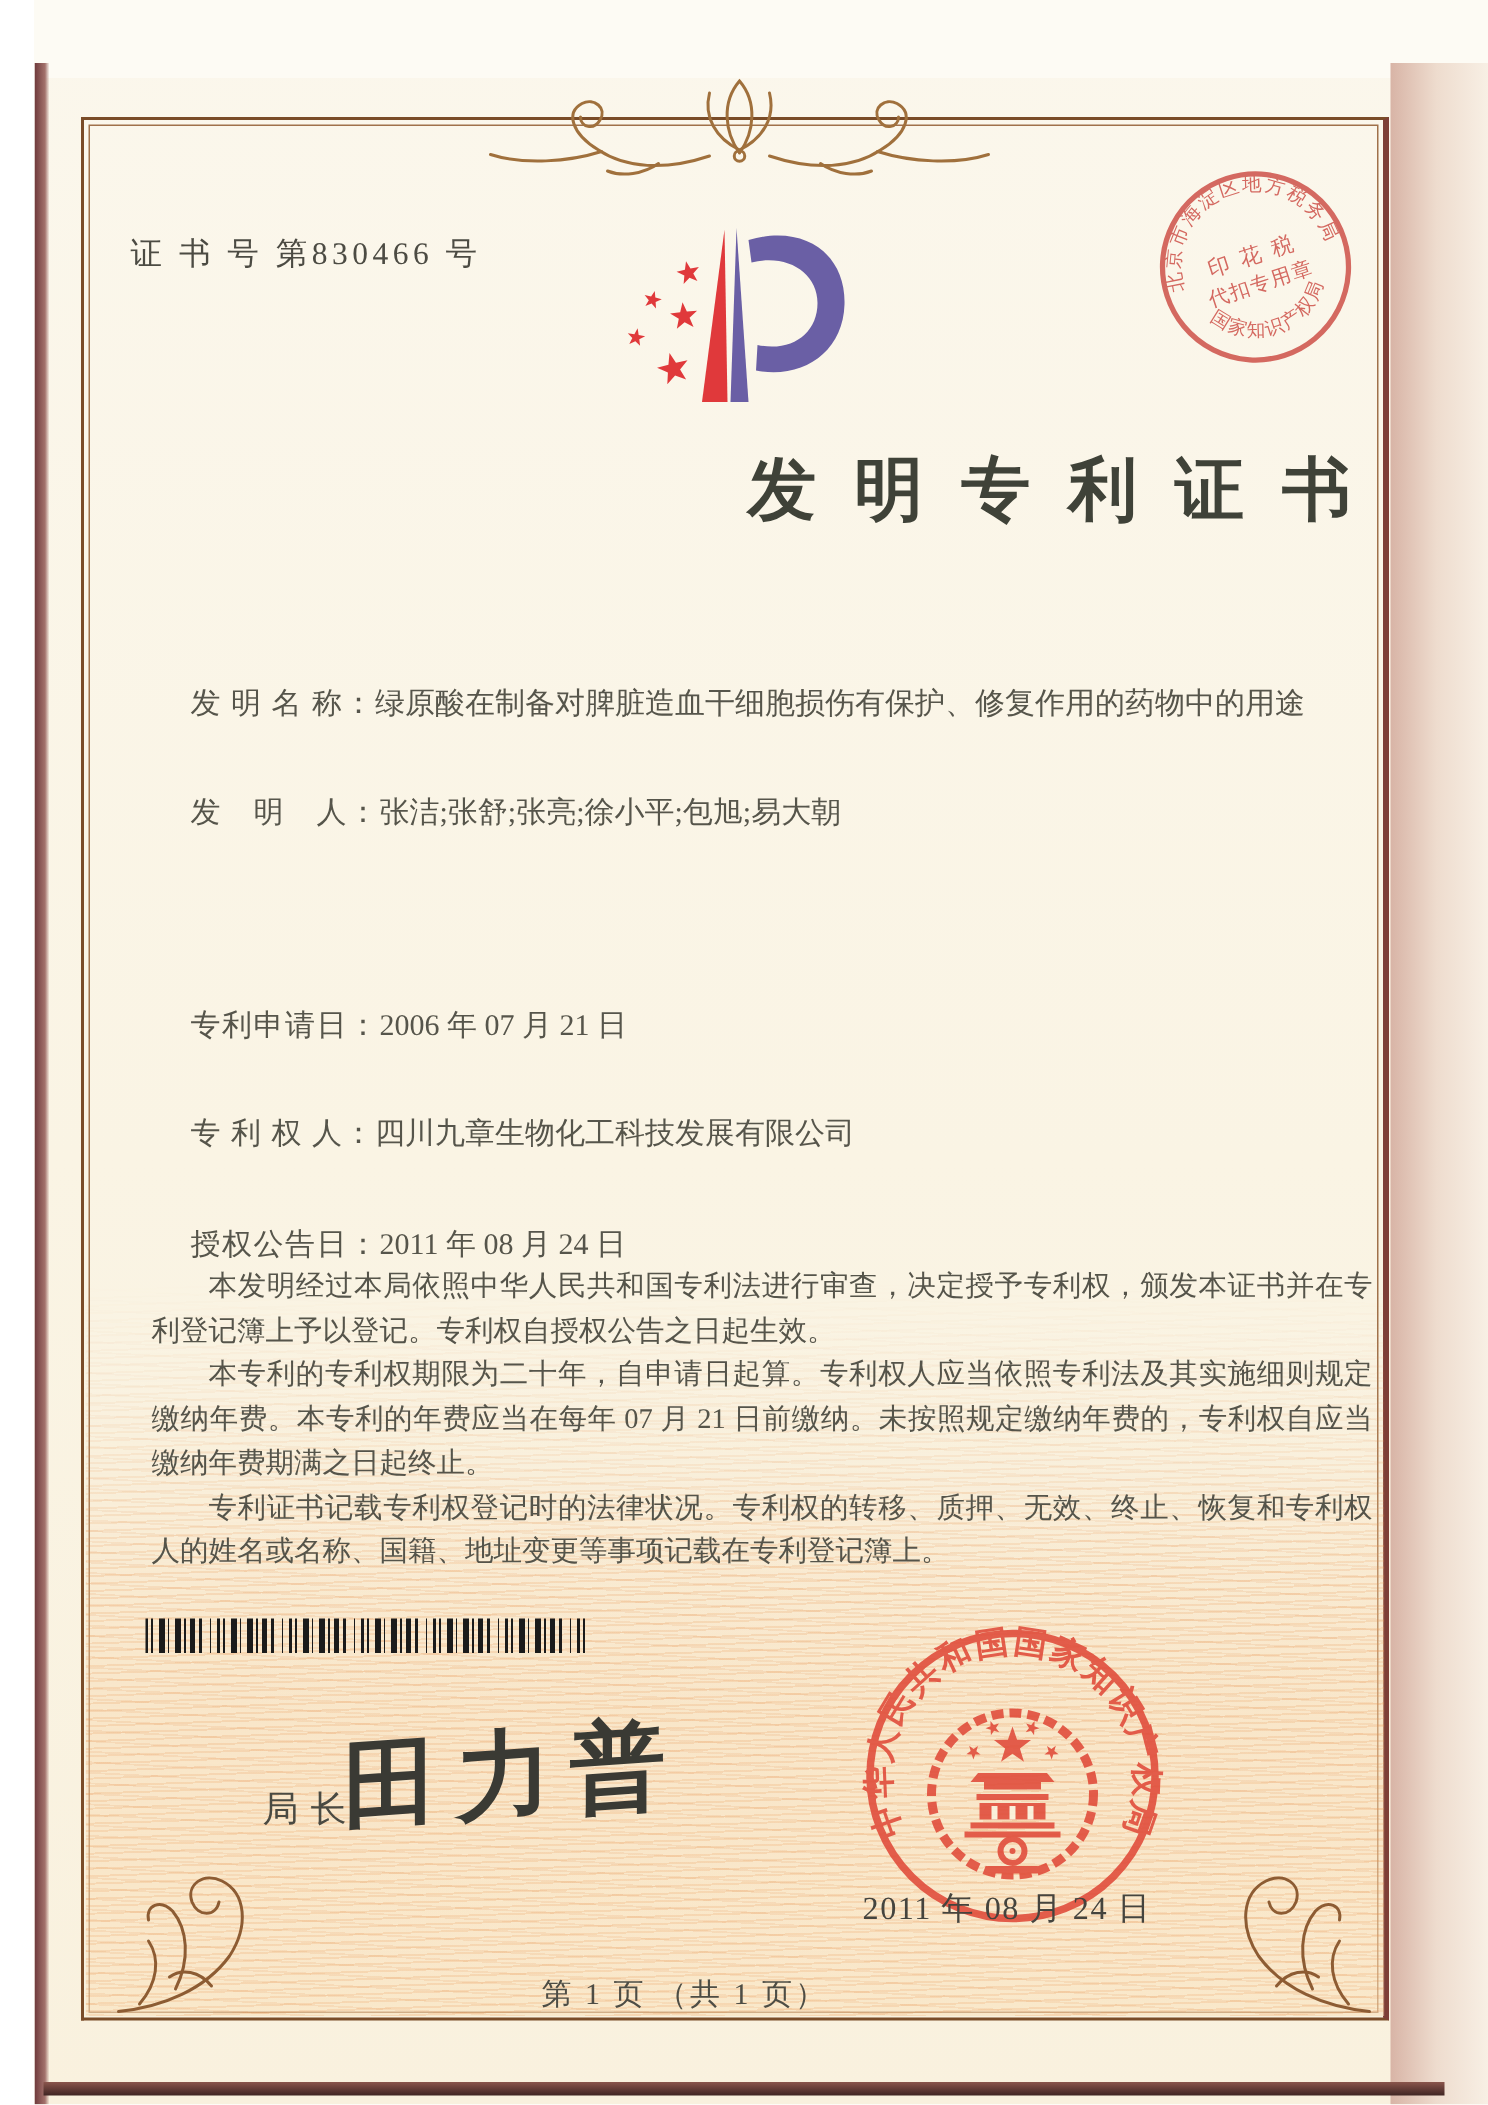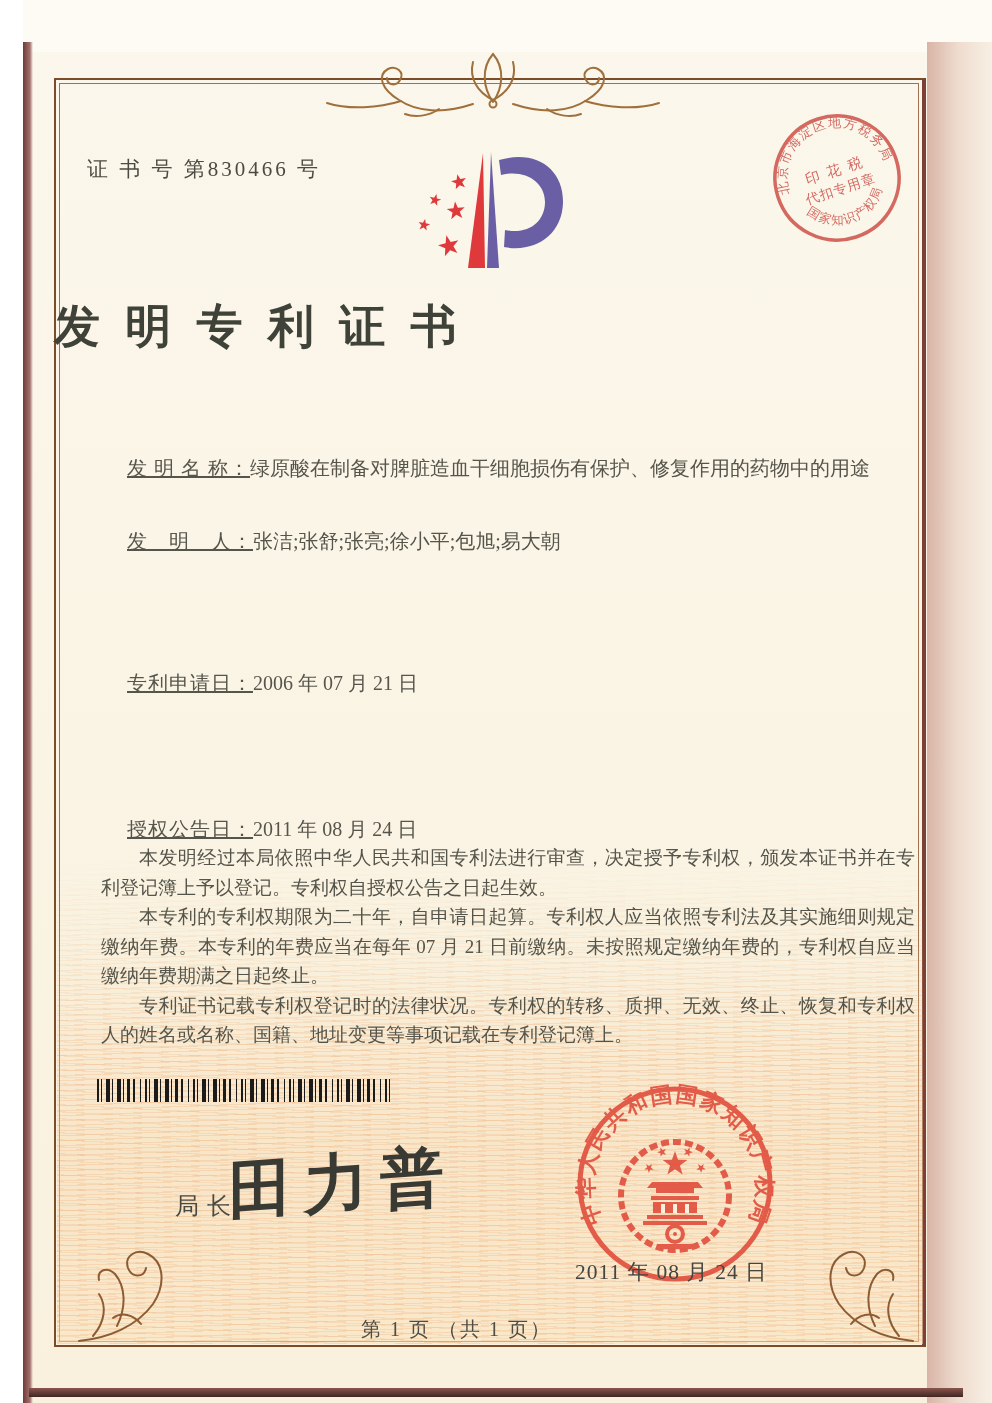--- a/index.html
+++ b/index.html
@@ -25,24 +25,24 @@
            repeating-linear-gradient(178deg,rgba(232,148,80,0.20) 0 1.3px,rgba(255,250,240,0) 1.3px 5px),
            repeating-linear-gradient(183deg,rgba(226,138,72,0.14) 0 1.2px,rgba(255,250,240,0) 1.2px 7px),
            linear-gradient(180deg,rgba(250,233,206,0) 0%,rgba(248,215,172,0.45) 60%,rgba(250,224,186,0.55) 100%);
          -webkit-mask-image:linear-gradient(180deg,transparent 0%,#000 40%,#000 100%);
          mask-image:linear-gradient(180deg,transparent 0%,#000 40%,#000 100%);}
   svg{position:absolute;overflow:visible;}
   .ornament{stroke:#a0703c;fill:none;stroke-width:2;stroke-linecap:round;}
   .corner-orn{stroke:#8d5c33;fill:none;stroke-width:2;stroke-linecap:round;}
   
   .cert-no{position:absolute;left:64px;top:155px;font-size:21px;letter-spacing:3px;color:#4c4b43;white-space:pre;}
-  .title{position:absolute;left:31px;top:296px;width:872px;text-align:left;
+  .title{position:absolute;left:31px;top:296px;width:872px;text-align:right;
          font-size:46px;font-weight:700;letter-spacing:0.55em;color:#3f4238;white-space:pre;}
   .field-row{position:absolute;left:84px;font-size:20px;color:#56554b;white-space:pre;}
-  .field-row .lbl{letter-spacing:1px;text-decoration:underline;}
+  .field-row .lbl{letter-spacing:1px;}
   .paras{position:absolute;left:78px;top:843px;width:814px;font-size:19px;line-height:29.5px;
          text-align:justify;color:#55544a;}
   .paras p{margin:0;text-indent:2em;}
   .barcode{position:absolute;left:74px;top:1079px;width:296px;height:23px;
     background:repeating-linear-gradient(90deg,
       #1b1b1b 0 2px,transparent 2px 4px,
       #1b1b1b 4px 5px,transparent 5px 9px,
       #1b1b1b 9px 13px,transparent 13px 15px,
       #1b1b1b 15px 16px,transparent 16px 20px,
       #1b1b1b 20px 24px,transparent 24px 26px,
@@ -145,20 +145,23 @@
   <div class="title">发明专利证书</div>
 
   <div class="field-row" style="top:432px">
     <span class="lbl">发 明 名 称：</span><span>绿原酸在制备对脾脏造血干细胞损伤有保护、修复作用的药物中的用途</span>
   </div>
   <div class="field-row" style="top:505px">
     <span class="lbl">发　明　人：</span><span>张洁;张舒;张亮;徐小平;包旭;易大朝</span>
   </div>
   <div class="field-row" style="top:647px">
     <span class="lbl">专利申请日：</span><span>2006 年 07 月 21 日</span>
+  </div>
+  <div class="field-row" style="top:719px">
+    <span class="lbl">专 利 权 人：</span><span>四川九章生物化工科技发展有限公司</span>
   </div>
   <div class="field-row" style="top:793px">
     <span class="lbl">授权公告日：</span><span>2011 年 08 月 24 日</span>
   </div>
 
   <div class="paras">
     <p>本发明经过本局依照中华人民共和国专利法进行审查，决定授予专利权，颁发本证书并在专利登记簿上予以登记。专利权自授权公告之日起生效。</p>
     <p>本专利的专利权期限为二十年，自申请日起算。专利权人应当依照专利法及其实施细则规定缴纳年费。本专利的年费应当在每年 07 月 21 日前缴纳。未按照规定缴纳年费的，专利权自应当缴纳年费期满之日起终止。</p>
     <p>专利证书记载专利权登记时的法律状况。专利权的转移、质押、无效、终止、恢复和专利权人的姓名或名称、国籍、地址变更等事项记载在专利登记簿上。</p>
   </div>

